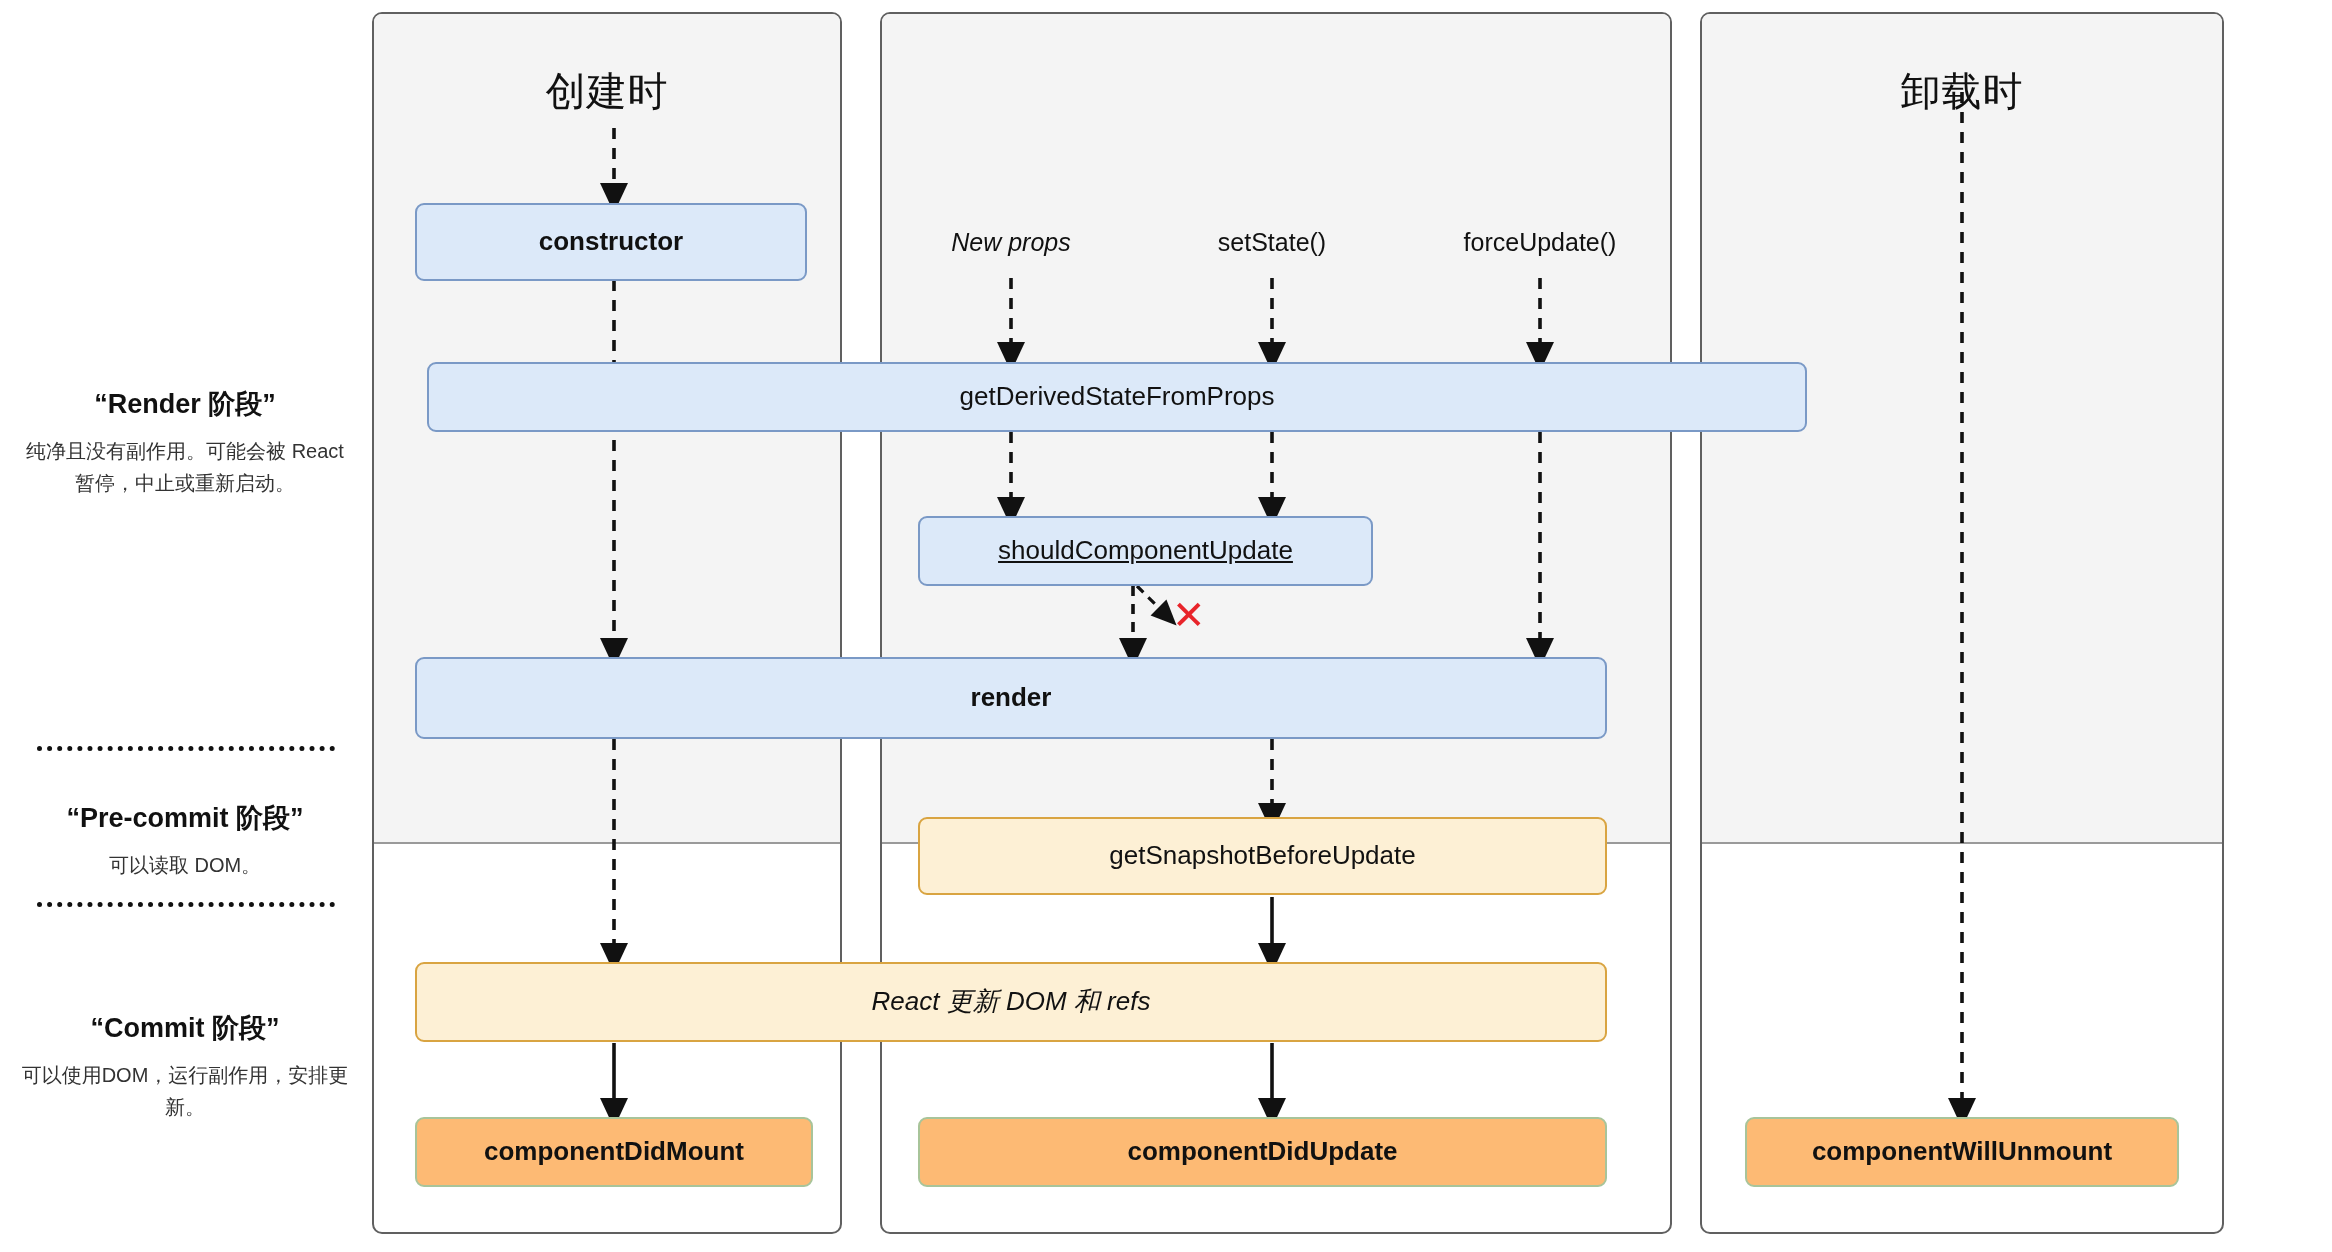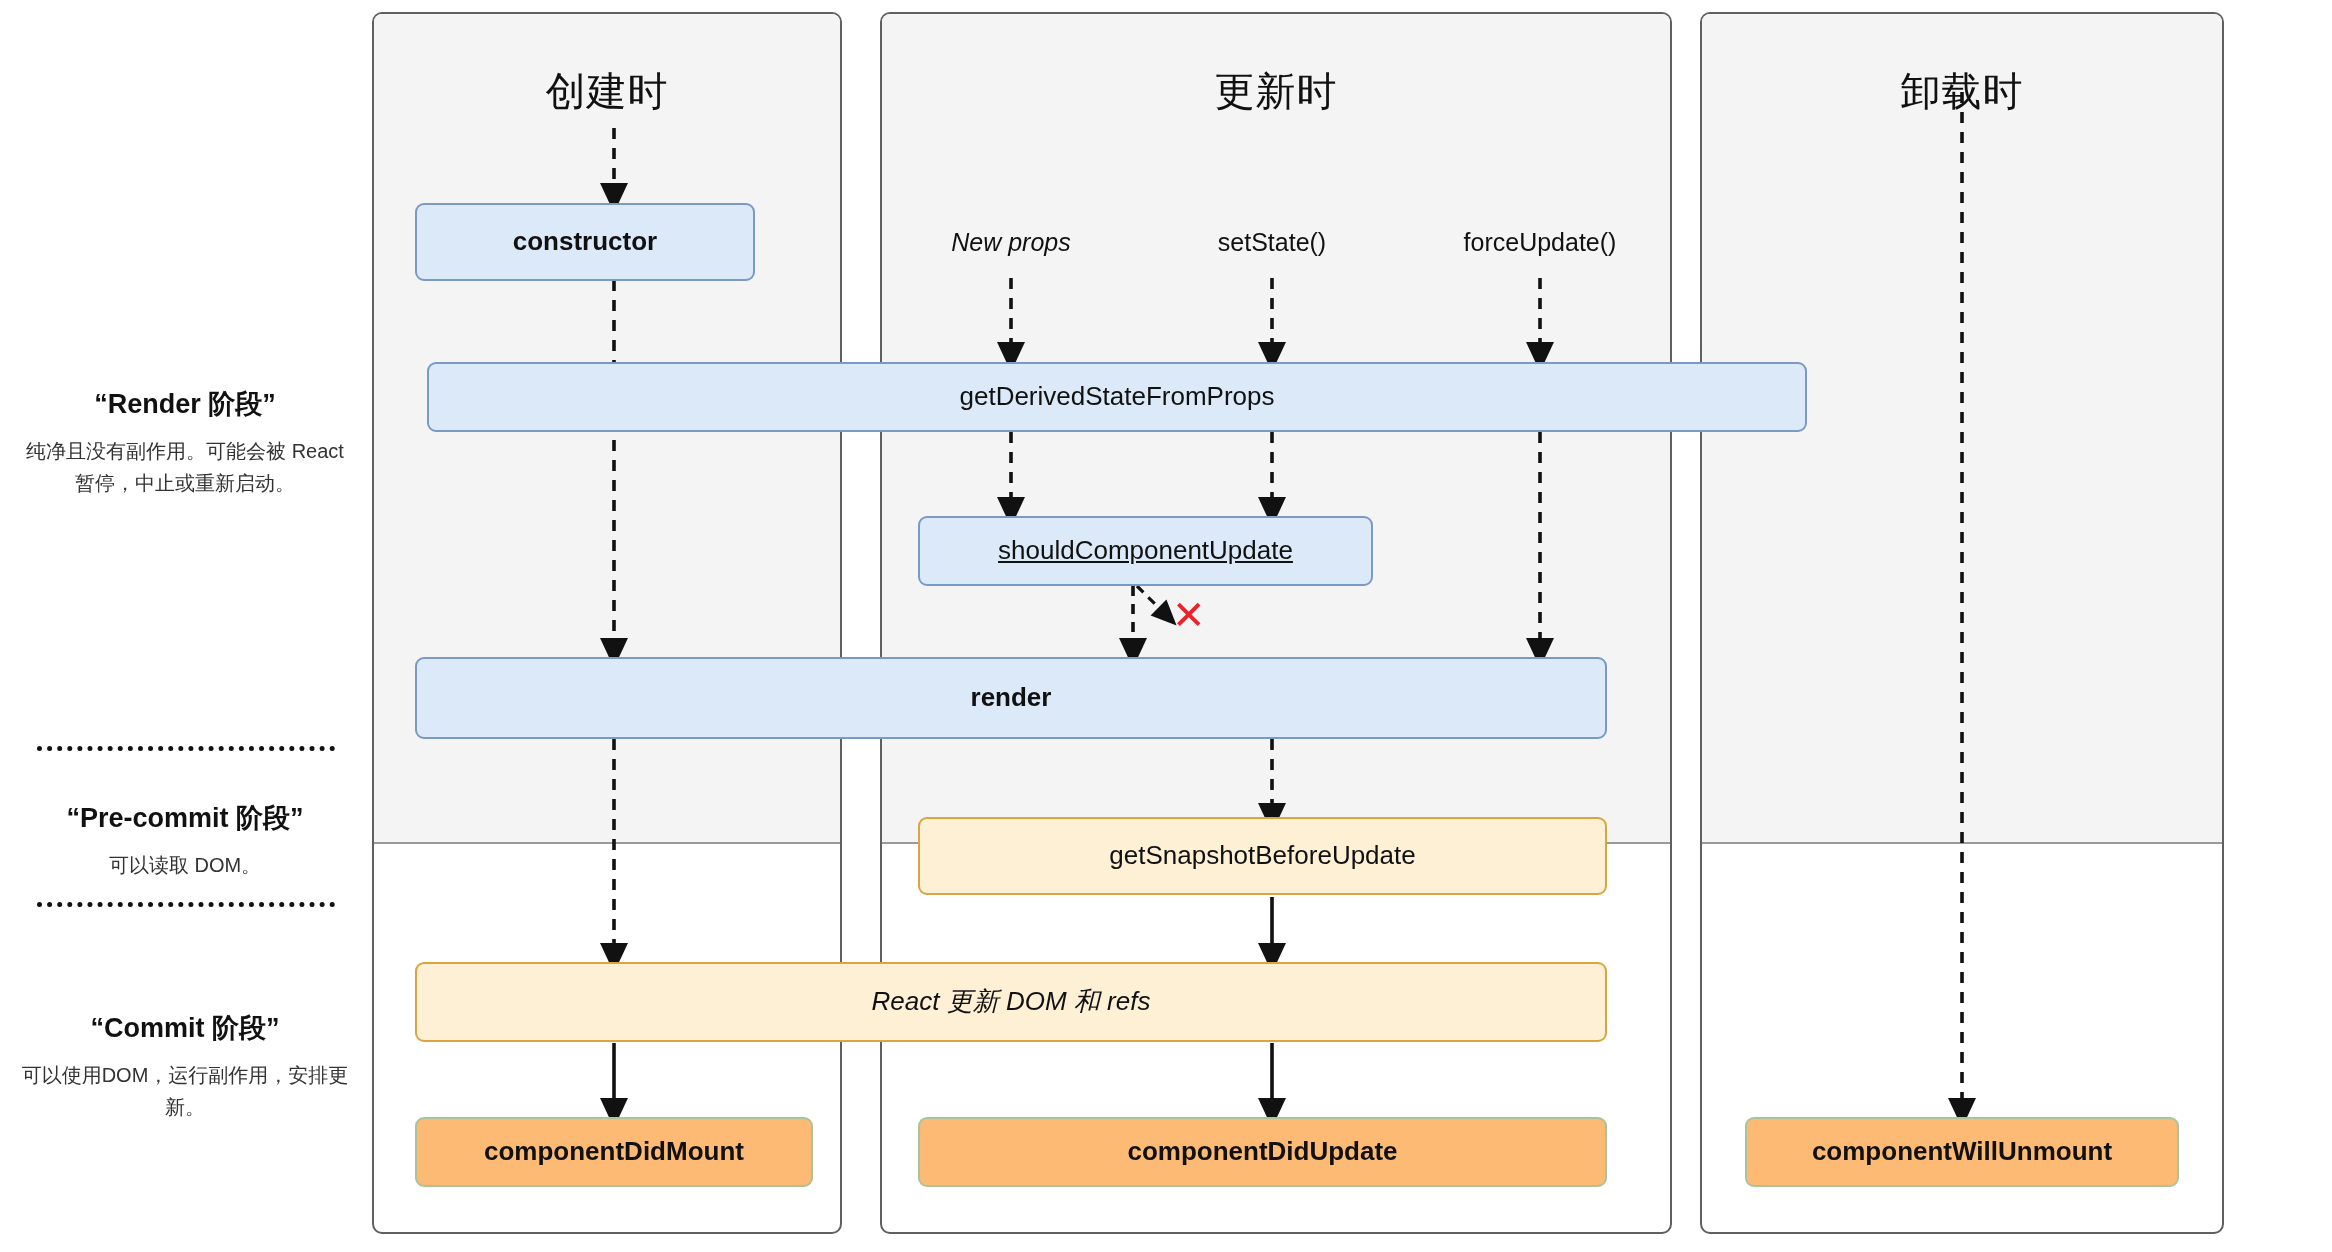--- a/index.html
+++ b/index.html
@@ -134,21 +134,20 @@
 
 <div id="stage">
 
   <div class="panel" id="panel-mount">
     <div class="panel-gray panel-gray-h"></div>
     <div class="panel-title">创建时</div>
   </div>
 
   <div class="panel" id="panel-update">
     <div class="panel-gray panel-gray-h"></div>
-    <div class="panel-title">更新时</div>
   </div>
 
   <div class="panel" id="panel-unmount">
     <div class="panel-gray panel-gray-h"></div>
     <div class="panel-title">卸载时</div>
   </div>
 
   <div class="legend-block" style="top: 386px;">
     <div class="legend-title">“Render 阶段”</div>
     <div class="legend-desc">纯净且没有副作用。可能会被 React 暂停，中止或重新启动。</div>
@@ -207,21 +206,21 @@
 
     <line x1="1272" y1="897" x2="1272" y2="958" stroke="#111" stroke-width="3.6" marker-end="url(#ah)"></line>
 
     <line x1="1272" y1="1043" x2="1272" y2="1113" stroke="#111" stroke-width="3.6" marker-end="url(#ah)"></line>
 
     <line x1="1962" y1="92" x2="1962" y2="1113" stroke="#111" stroke-width="3.6" stroke-dasharray="11,9" marker-end="url(#ah)"></line>
   </svg>
 
   <div class="redx" style="left:1172px; top:595px;">✕</div>
 
-  <div class="node blue bold" style="left:415px; top:203px; width:340px; height:78px;">constructor</div>
+  <div class="node blue bold" style="left:415px; top:203px; width:392px; height:78px;">constructor</div>
 
   <div class="node blue" style="left:427px; top:362px; width:1380px; height:70px;">getDerivedStateFromProps</div>
 
   <div class="node blue" style="left:918px; top:516px; width:455px; height:70px;text-decoration:underline;">shouldComponentUpdate</div>
 
   <div class="node blue bold" style="left:415px; top:657px; width:1192px; height:82px;">render</div>
 
   <div class="node yellow" style="left:918px; top:817px; width:689px; height:78px;">getSnapshotBeforeUpdate</div>
 
   <div class="node yellow italic" style="left:415px; top:962px; width:1192px; height:80px;">React 更新 DOM 和 refs</div>

